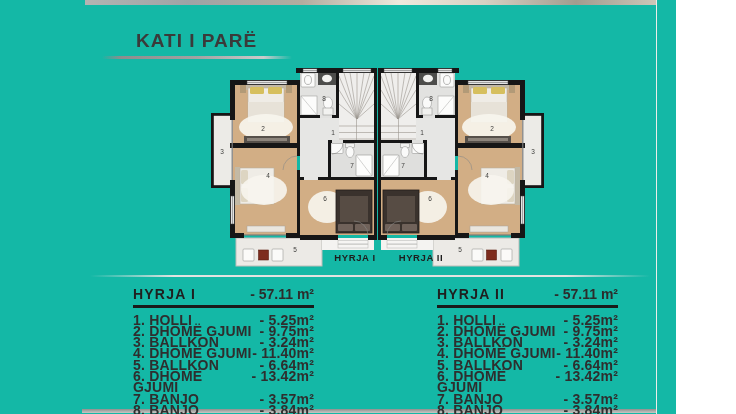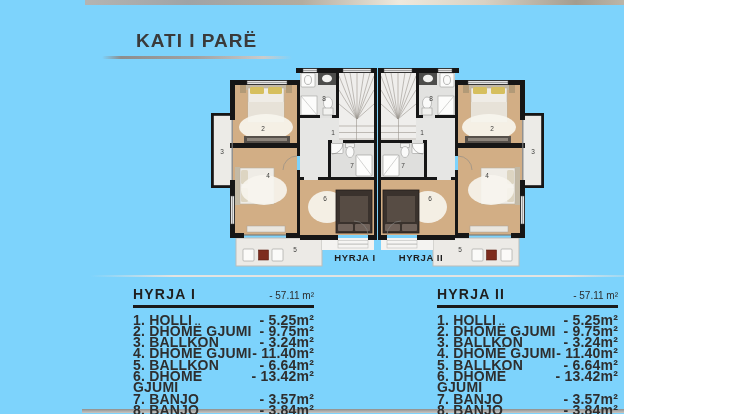--- a/index.html
+++ b/index.html
@@ -1,38 +1,38 @@
 <!DOCTYPE html>
 <html><head>
 <meta charset="utf-8">
 <style>
   html,body{margin:0;padding:0;}
   body{width:736px;height:414px;font-family:"Liberation Sans",sans-serif;background:#ffffff;}
-  #stage{position:relative;width:624px;height:414px;background:#7dd3fc;overflow:hidden;}
+  #stage{position:relative;width:676px;height:414px;background:#14b8a6;overflow:hidden;}
   .abs{position:absolute;}
 
   
   .top-strip{left:85px;top:0;width:571px;height:5px;
     background:linear-gradient(to right,#b4b4b2,#9fa3a6 18%,#b3ac9f 38%,#efe9dd 55%,#d8d1c3 70%,#a39c8f 86%,#cdc6b8);}
   .bottom-strip{left:82px;top:409px;width:575px;height:4px;
     background:linear-gradient(to bottom,#8f8f8d,#c9c7c3);}
   .page-edge-right{left:656px;top:0;width:1px;height:414px;background:#ececea;}
   .soft-divider{left:90px;top:275px;width:560px;height:2px;
     background:linear-gradient(to right,rgba(220,220,218,0),#e3e3e1 15%,#e3e3e1 85%,rgba(220,220,218,0));}
 
   
   .main-title{left:136px;top:30px;font-size:19px;font-weight:bold;letter-spacing:1px;color:#3a3a3a;}
   .title-underline{left:102px;top:56px;width:190px;height:3px;border-radius:2px;
     background:linear-gradient(to right,rgba(150,150,150,0),#8d8d8d 10%,#a2a2a2 50%,#cbcbcb 85%,rgba(212,212,212,0));}
 
   
   .legend{position:absolute;width:181px;color:#2b2b2b;}
   .legend-header{display:flex;justify-content:space-between;align-items:baseline;}
   .legend-title{font-size:14px;font-weight:bold;letter-spacing:1.2px;color:#1f1f1f;}
-  .legend-area{font-size:10px;font-weight:normal;color:#2c2c2c;}
+  .legend-area{font-size:14px;font-weight:bold;color:#2c2c2c;}
   .legend-divider{height:2.5px;background:#1a1a1a;margin-top:3px;margin-bottom:7px;}
   .legend-row{display:flex;justify-content:space-between;font-size:14px;font-weight:bold;
     line-height:11.3px;letter-spacing:0.2px;color:#2e2e2e;}
   .legend-row .val{text-align:right;white-space:nowrap;}
 
   
   #plan-svg{position:absolute;left:0;top:0;}
   #plan-svg text{font-family:"Liberation Sans",sans-serif;}
   .room-num{font-size:6.5px;fill:#3f3f3d;text-anchor:middle;}
   .entry-label{font-size:9.5px;font-weight:bold;letter-spacing:0.6px;fill:#1d1d1d;text-anchor:middle;}

